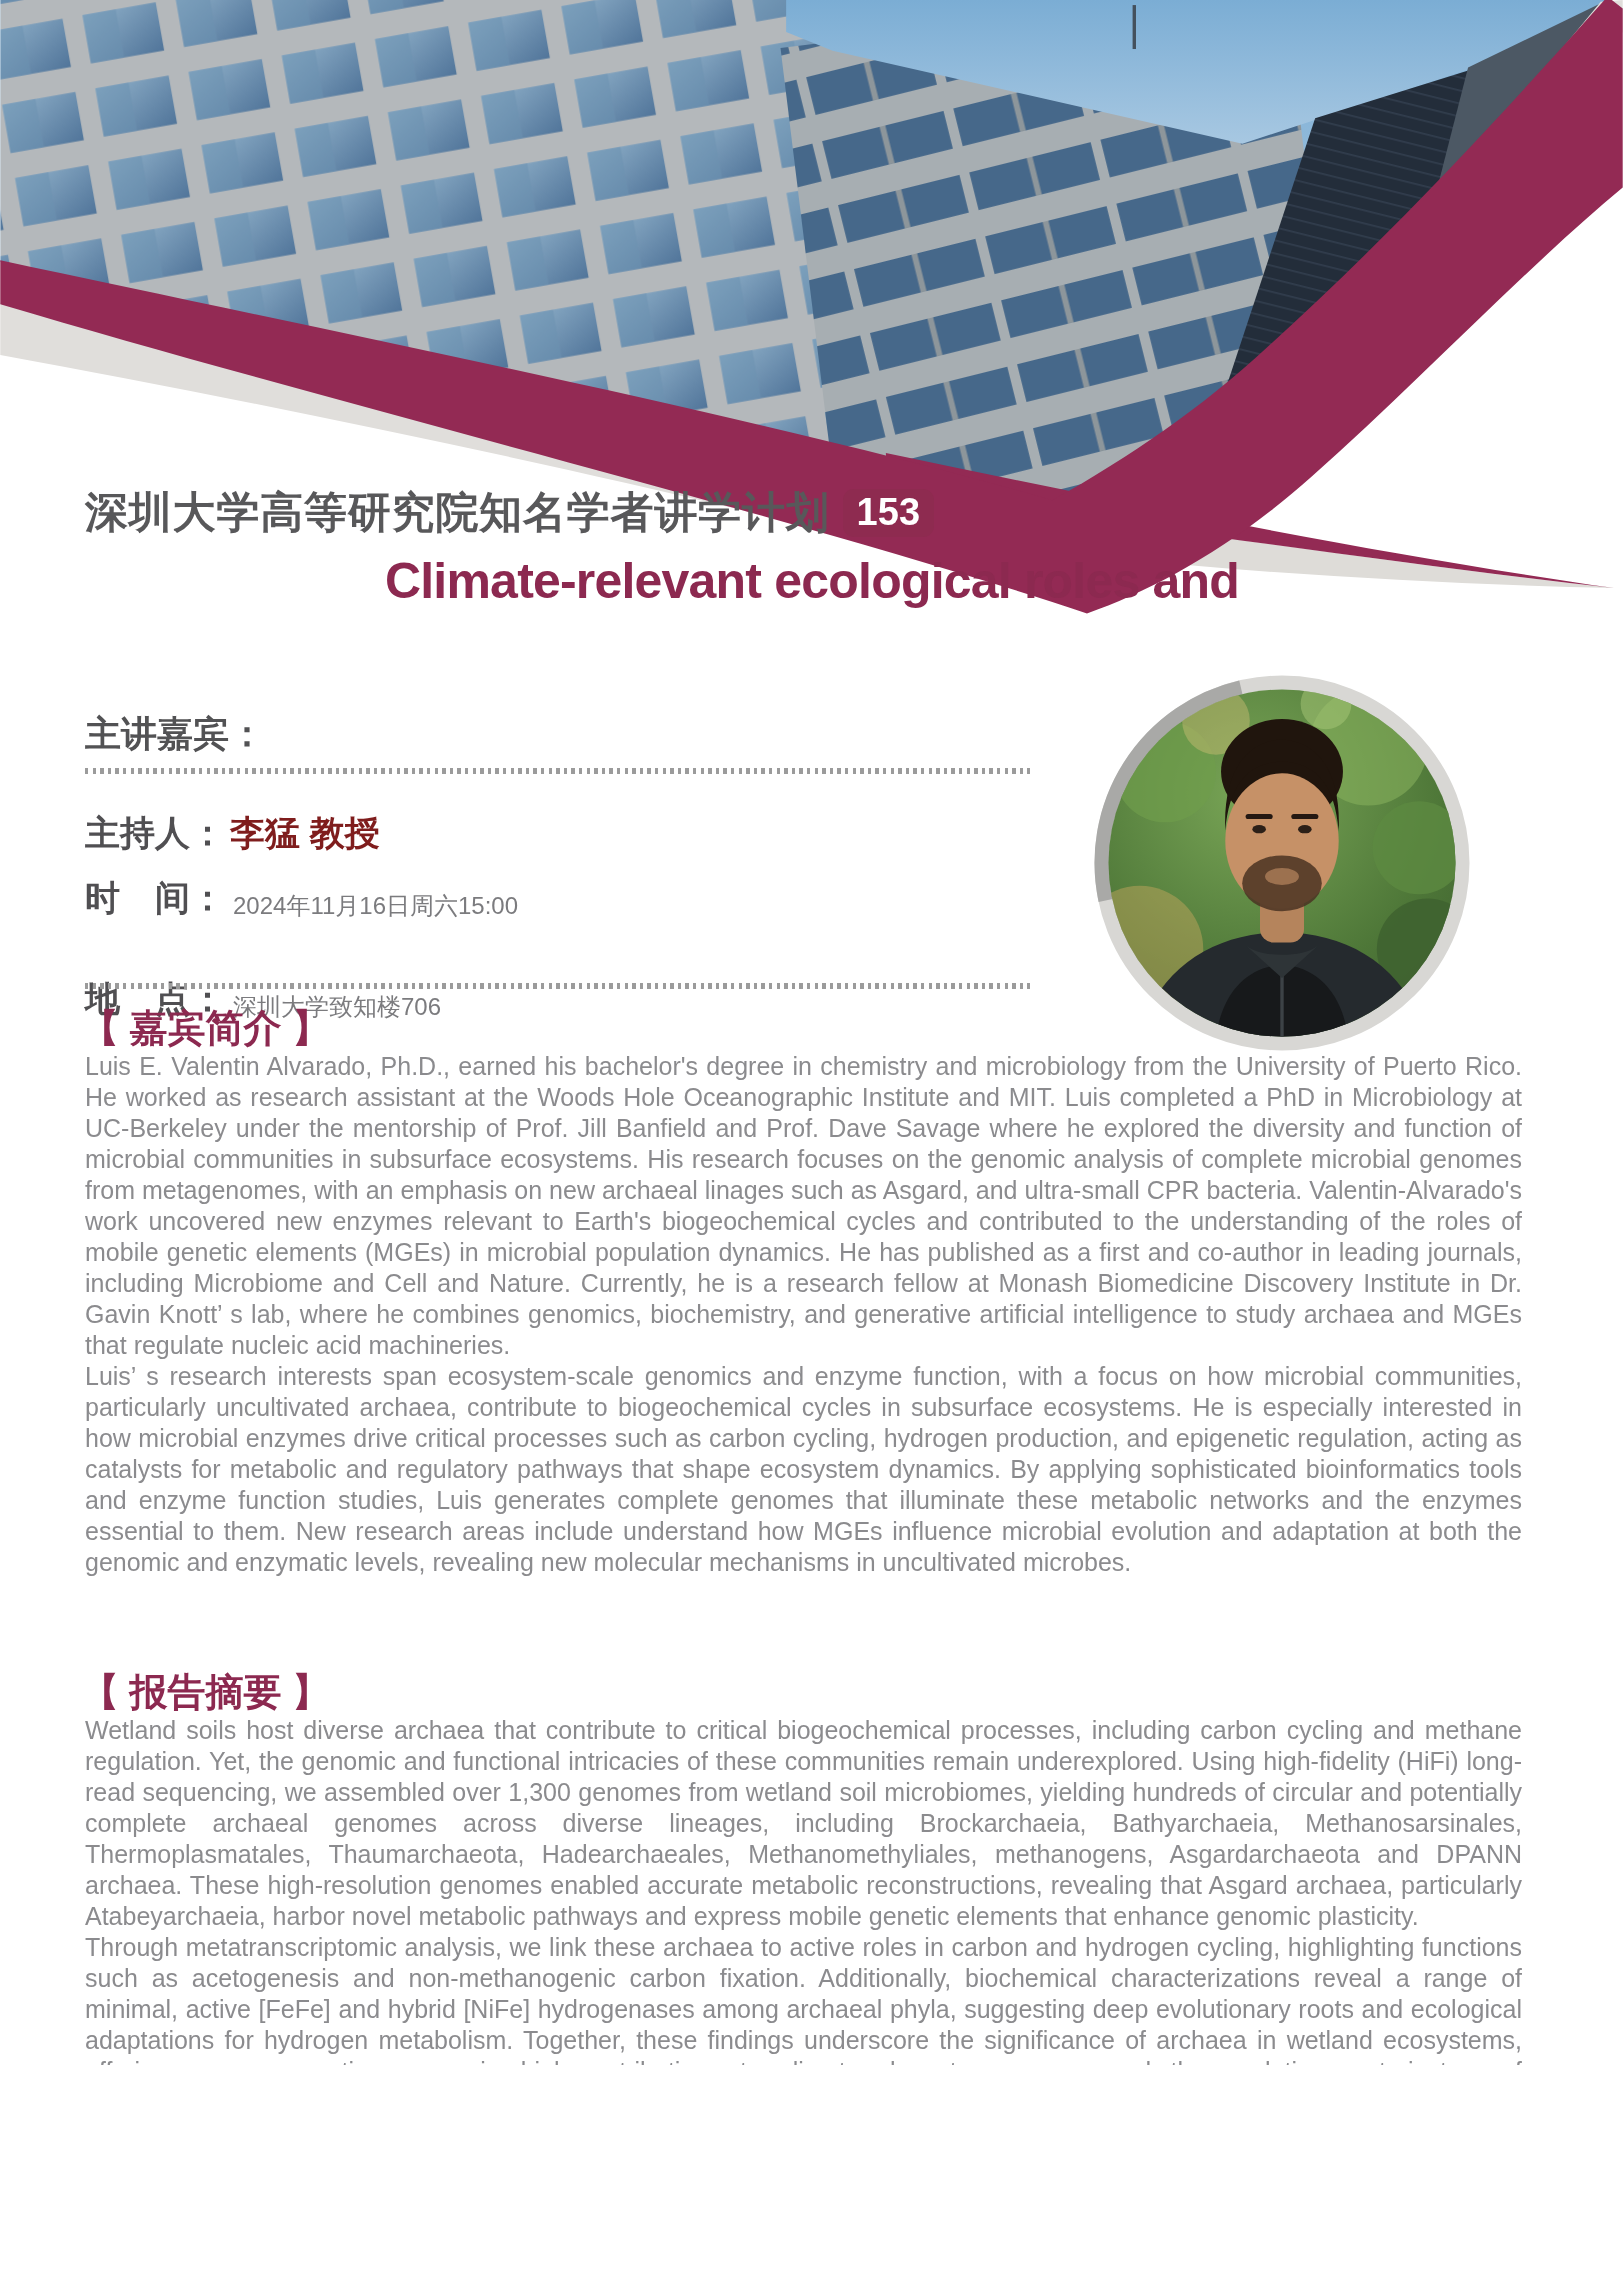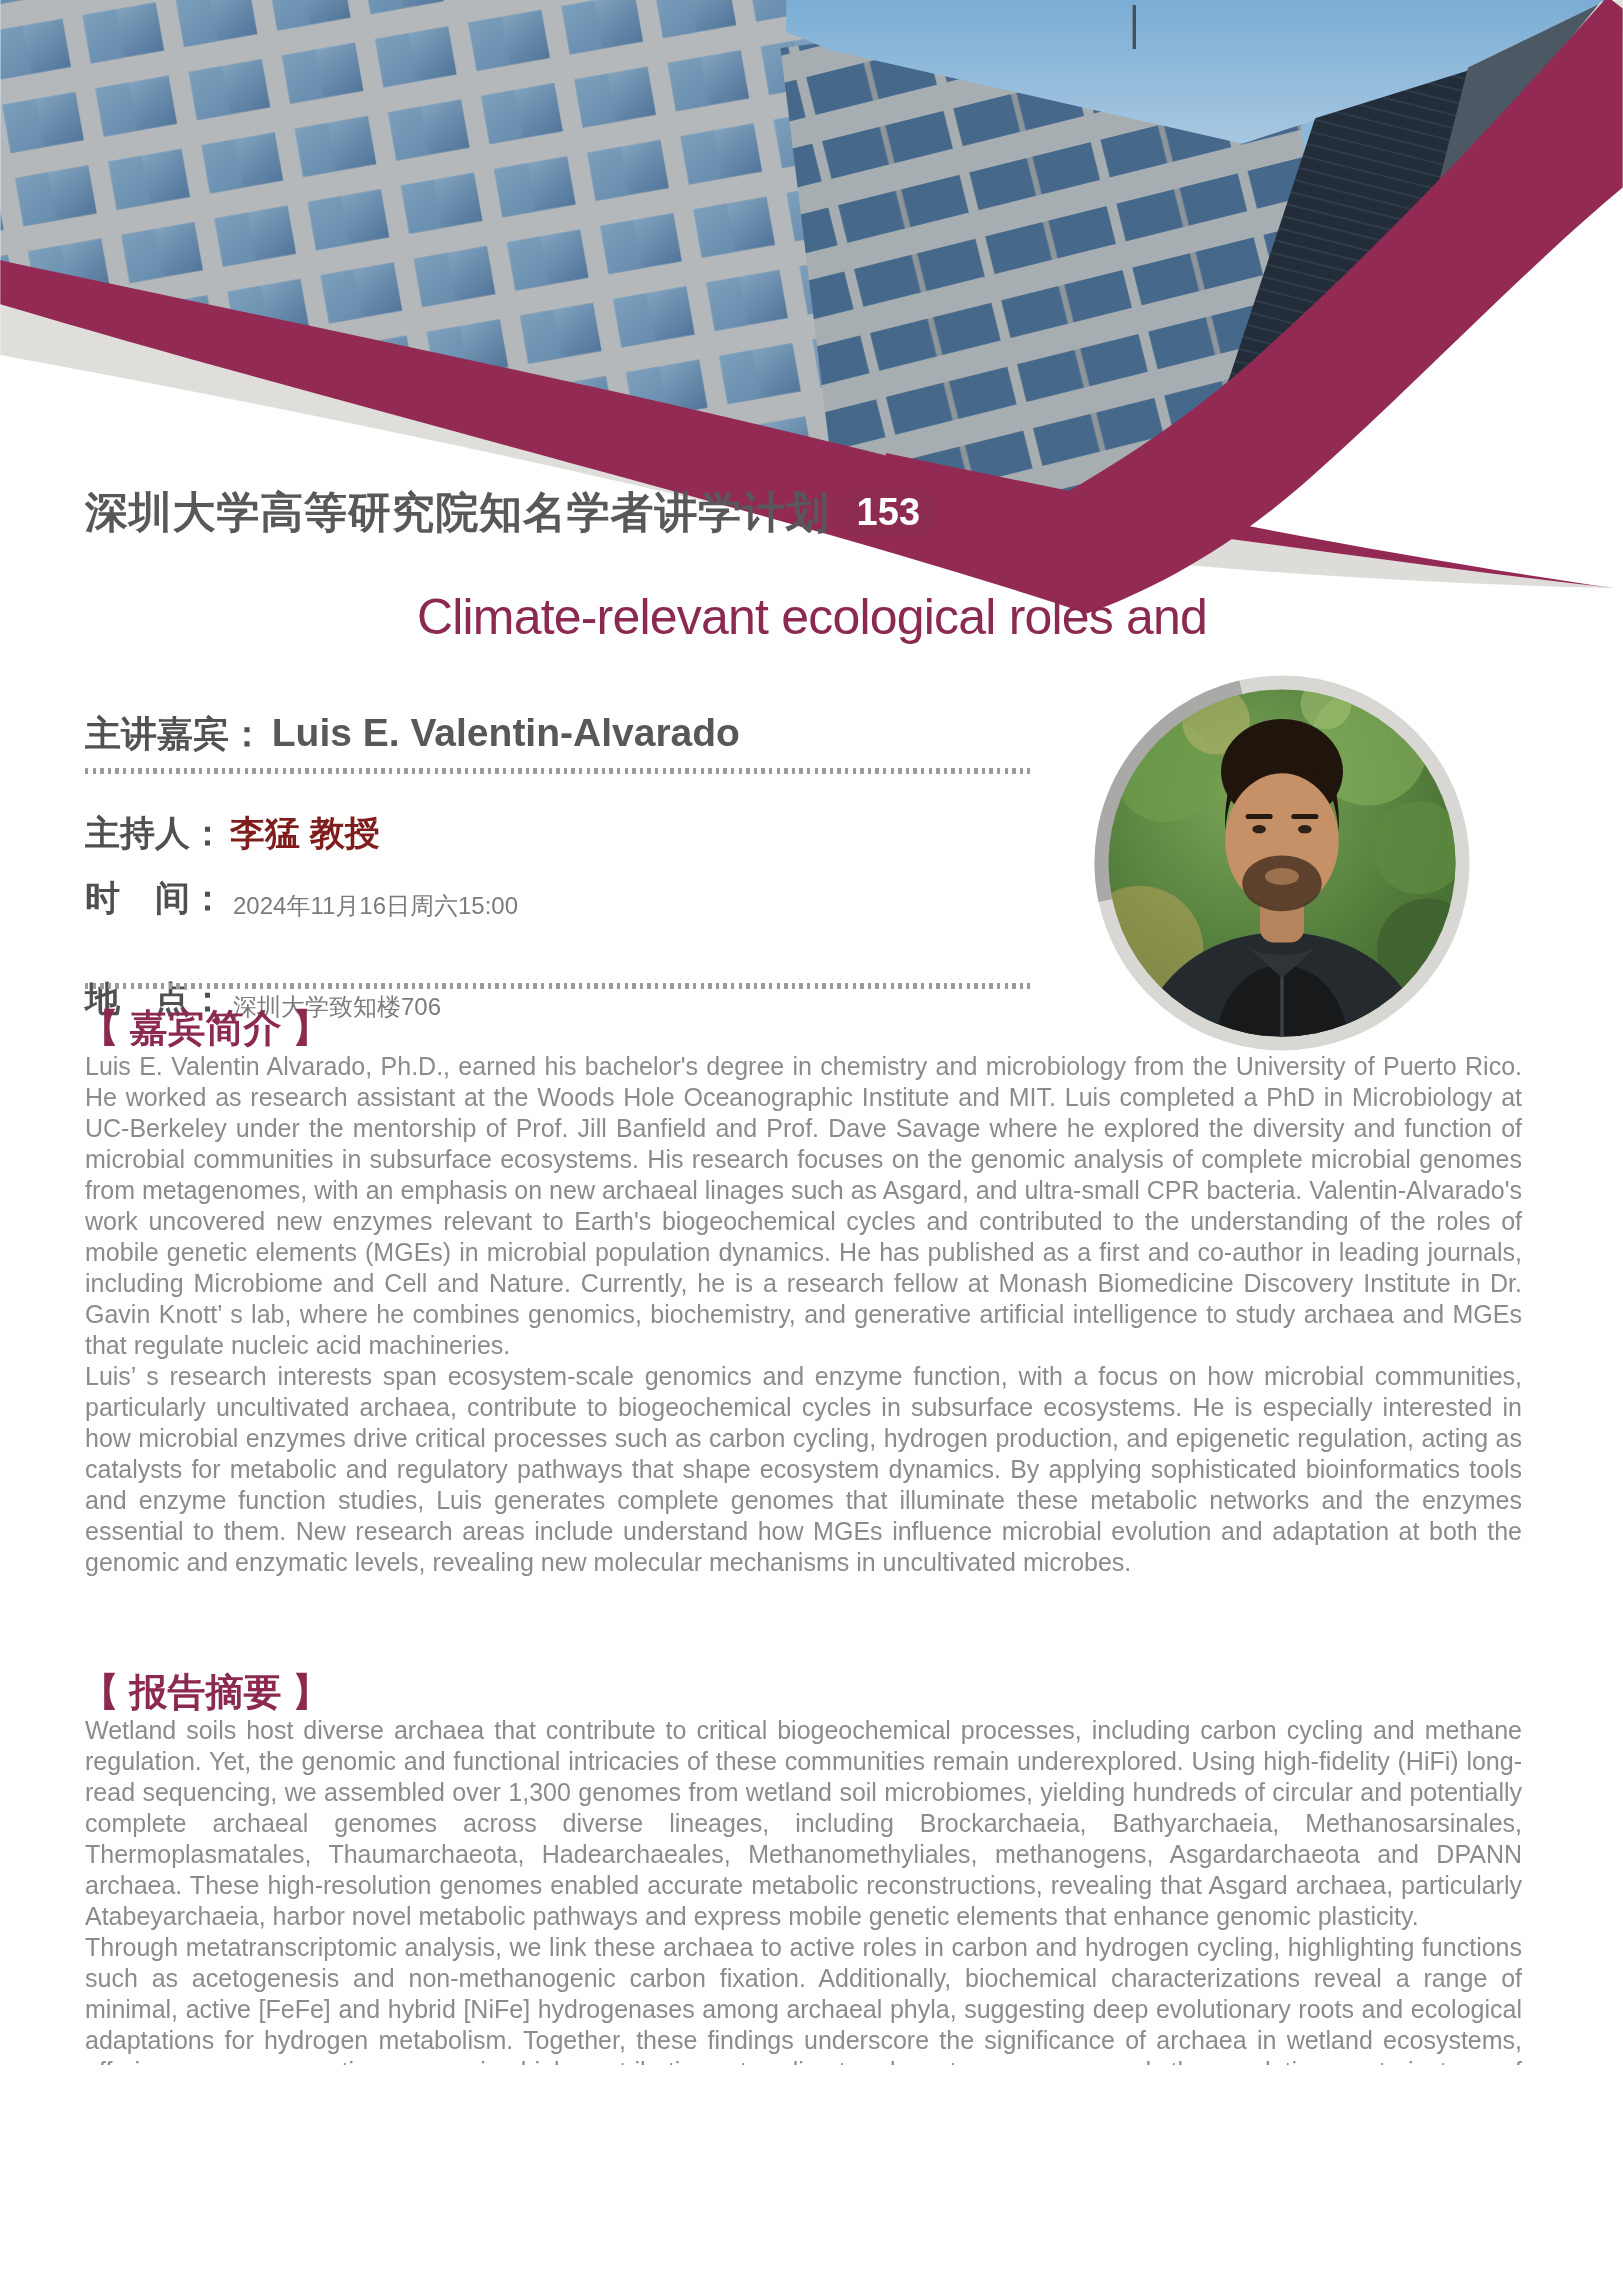--- a/index.html
+++ b/index.html
@@ -10,21 +10,21 @@
   .header-art{position:absolute;top:0;left:0;}
 
   
   .series{position:absolute;top:484px;left:85px;display:flex;align-items:center;gap:13.5px;}
   .series-title{font-size:43px;font-weight:bold;color:#58585a;letter-spacing:0.8px;white-space:nowrap;}
   .series-badge{background:#8e2b50;color:#ffffff;font-size:38px;font-weight:bold;
     padding:4.2px 13.5px 6px;border-radius:11px;line-height:1;}
 
   
   .en-title{position:absolute;top:548px;left:51px;width:1522px;text-align:center;
-    color:#8c2950;font-size:50px;font-weight:normal;line-height:67px;letter-spacing:-0.8px;margin-top:36px;}
+    color:#8c2950;font-size:50px;font-weight:bold;line-height:67px;letter-spacing:-0.8px;}
 
   
   .speaker-row{position:absolute;top:710px;left:85px;display:flex;align-items:baseline;white-space:nowrap;}
   .speaker-label{font-size:36px;font-weight:bold;color:#525254;}
   .speaker-name{font-size:39px;font-weight:bold;color:#58585a;letter-spacing:0px;margin-left:6.8px;}
   .dotline{position:absolute;left:85px;width:945px;height:6px;
     background:repeating-linear-gradient(90deg,#9b9b9b 0 3.4px,transparent 3.4px 7.6px);}
   .dot1{top:768px;} .dot2{top:983px;}
   .info-row{position:absolute;left:85px;display:flex;align-items:flex-end;white-space:nowrap;}
   .info-label{font-size:35px;font-weight:bold;color:#504f52;}
@@ -124,21 +124,20 @@
     <span class="series-title">深圳大学高等研究院知名学者讲学计划</span>
     <span class="series-badge">153</span>
   </div>
 
   <div class="en-title">
     <div>Climate-relevant ecological roles and</div>
   </div>
 
   <div class="speaker-row">
     <span class="speaker-label">主讲嘉宾：</span>
-    <span class="speaker-name">Luis E. Valentin-Alvarado</span>
   </div>
   <div class="dotline dot1"></div>
 
   <div class="info-row row-host">
     <span class="info-label">主持人：</span>
     <span class="info-strong">李猛 教授</span>
   </div>
   <div class="info-row row-time">
     <span class="info-label">时　间：</span>
     <span class="info-value">2024年11月16日周六15:00</span>

